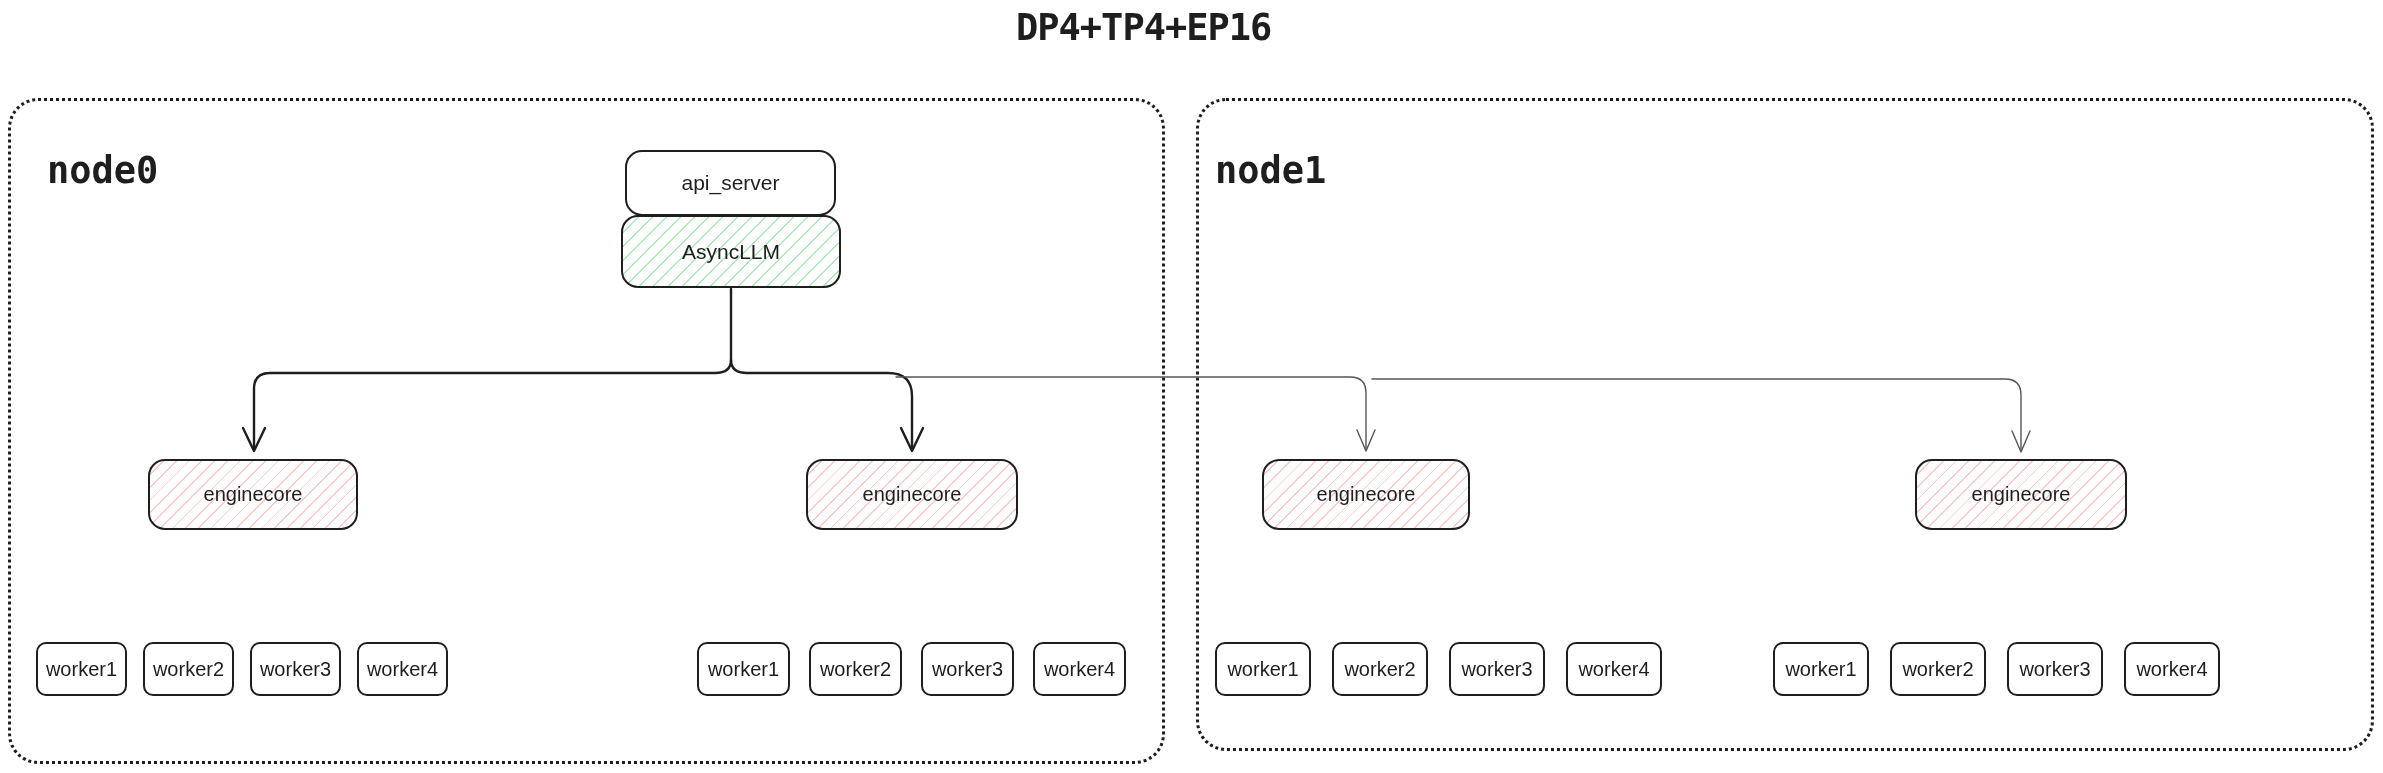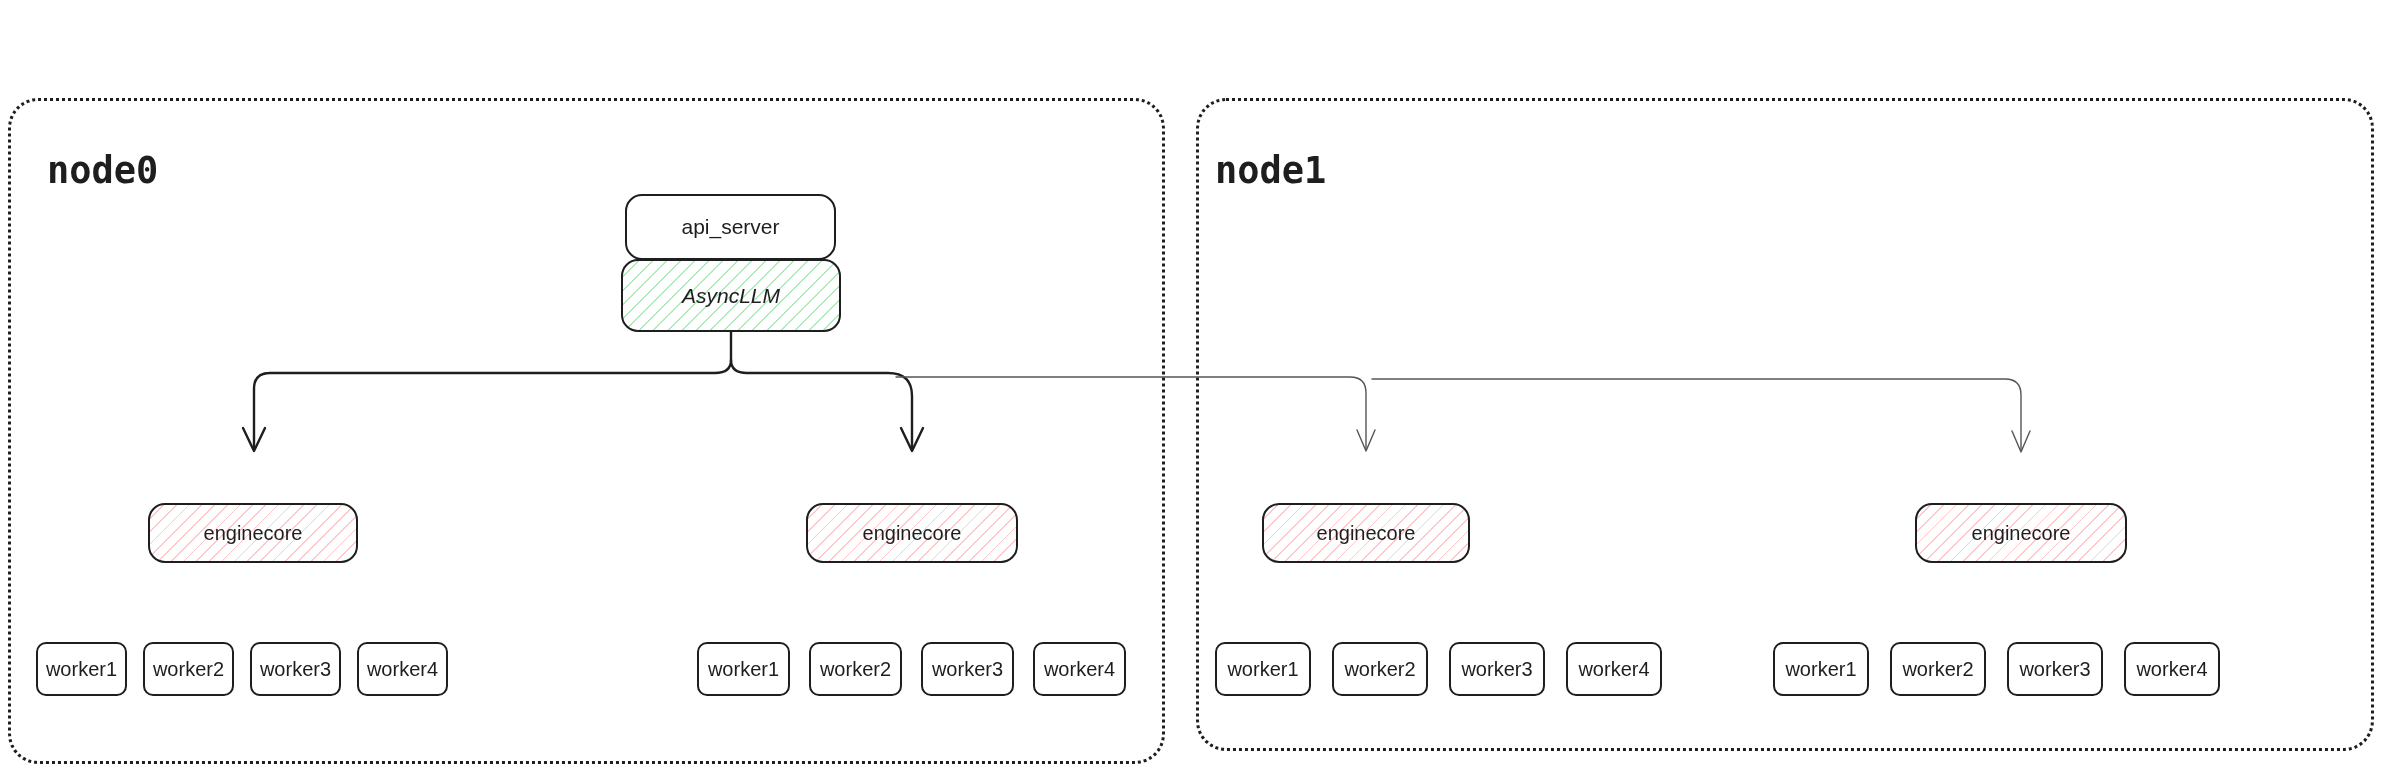--- a/index.html
+++ b/index.html
@@ -30,32 +30,31 @@
     position:absolute;top:16px;
     font-family:"DejaVu Sans Mono", monospace;
     font-weight:bold;font-size:37px;margin-top:32px;
   }
   .node0 .node-label{left:36px;}
   .node1 .node-label{left:16px;}
 
   .rbox{
     position:absolute;display:flex;align-items:center;justify-content:center;
     border:2.2px solid var(--ink,#1e1e1e);
-    background:#ffffff;font-size:21px;margin-top:44px;
+    background:#ffffff;font-size:21px;
   }
   .api-server{left:625px;top:150px;width:211px;height:66px;border-radius:17px;z-index:2;}
   .async-llm{
     left:621px;top:215px;width:220px;height:73px;border-radius:17px;z-index:1;
     background:repeating-linear-gradient(135deg,
       rgba(105,219,124,0.55) 0px, rgba(105,219,124,0.55) 1.4px,
       transparent 1.4px, transparent 10px), #ffffff;
-    font-style:italic;
   }
   .enginecore{
-    height:60px;top:459px;border-radius:17px;font-size:20px;
+    height:71px;top:459px;border-radius:17px;font-size:20px;
     background:repeating-linear-gradient(135deg,
       rgba(255,135,135,0.45) 0px, rgba(255,135,135,0.45) 1.2px,
       transparent 1.2px, transparent 9px), #ffffff;
   }
   .ec1{left:148px;width:210px;}
   .ec2{left:806px;width:212px;}
   .ec3{left:1262px;width:208px;}
   .ec4{left:1915px;width:212px;}
 
   .worker-group{position:absolute;top:642px;display:flex;}
@@ -75,20 +74,21 @@
 
   svg.connectors{position:absolute;left:0;top:0;pointer-events:none;}
   .c0{stroke:var(--ink,#1e1e1e);stroke-width:2.4;fill:none;stroke-linecap:round;stroke-linejoin:round;}
   .c1{stroke:var(--line_gray,#555);stroke-width:1.4;fill:none;stroke-linecap:round;stroke-linejoin:round;}
 </style>
 </head>
 <body>
 
 <div class="canvas">
 
+  <div class="title">DP4+TP4+EP16</div>
 
   <div class="node-box node0">
     <div class="node-label">node0</div>
   </div>
 
   <div class="node-box node1">
     <div class="node-label">node1</div>
   </div>
 
   <svg class="connectors" width="2383" height="773" viewBox="0 0 2383 773">

